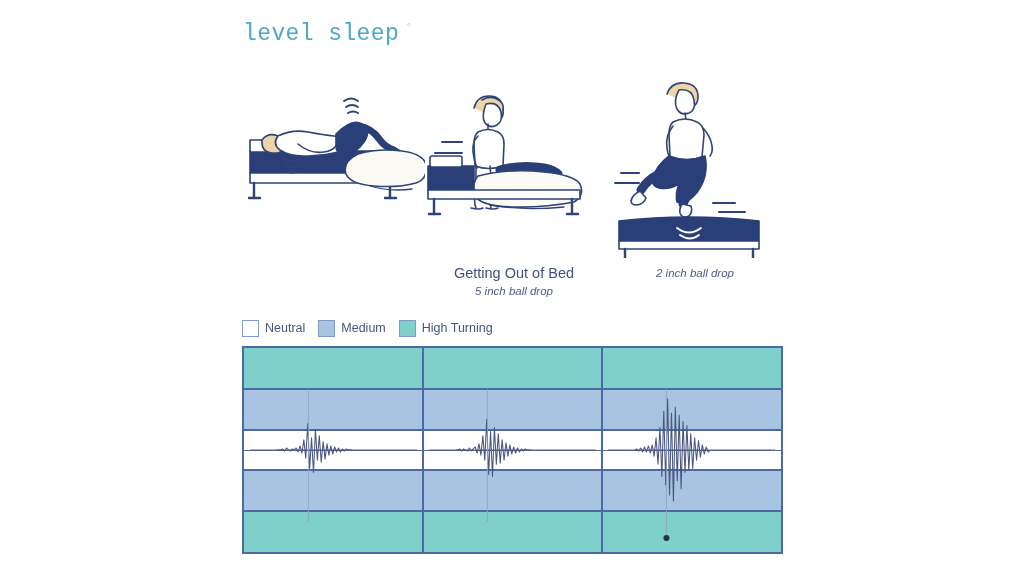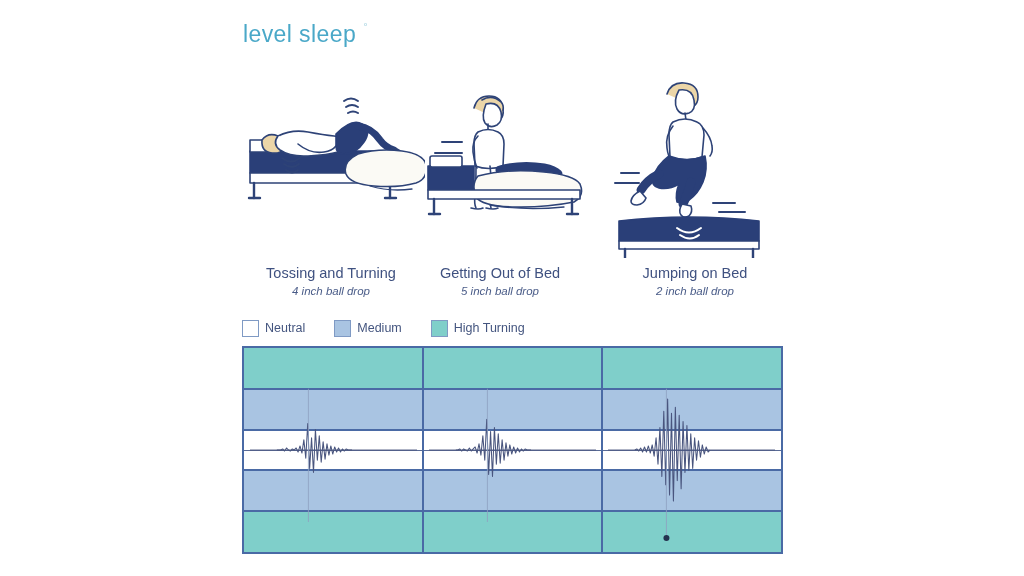--- a/index.html
+++ b/index.html
@@ -30,21 +30,21 @@
     letter-spacing: -0.2px;
     line-height: 1.1;
     margin: 0;
   }
   #brand-logo {
     margin-top: 11px;
     position: relative;
     display: inline-block;
   }
   #brand-name {
-    font-family: Liberation Sans, sans-serif;
+    font-family: Liberation Mono, monospace;
     font-size: 23px;
     color: #4aa8c8;
     letter-spacing: 0.4px;
     line-height: 1;
   }
   #brand-mark {
     position: absolute;
     right: -12px;
     top: -2px;
     font-family: "Liberation Serif", serif;
@@ -78,21 +78,21 @@
     top: 264px;
     width: 548px;
     height: 40px;
   }
   .caption-cell {
     position: absolute;
     width: 182px;
     text-align: center;
   }
   #caption-0 { left: 0px; }
-  #caption-1 { left: 169px; }
+  #caption-1 { left: 183px; }
   #caption-2 { left: 364px; }
   .caption-title {
     font-size: 14.5px;
     color: #3f5180;
     line-height: 1.25;
     white-space: nowrap;
   }
   .caption-sub {
     font-size: 11.5px;
     font-style: italic;
@@ -102,21 +102,21 @@
   }
 
   
   #legend {
     position: absolute;
     left: 242px;
     top: 318px;
     height: 20px;
     display: flex;
     align-items: center;
-    gap: 20px;
+    gap: 4px;
   }
   .legend-item {
     display: flex;
     align-items: center;
     gap: 6px;
     margin-right: 9px;
   }
   .legend-swatch {
     width: 17px;
     height: 17px;
@@ -295,30 +295,25 @@
         <path d="M77 157 q10 7 19 0" stroke="#ffffff" stroke-width="2" fill="none"></path>
 
         <rect x="16" y="163" width="140" height="8" fill="#ffffff" stroke="#2e4377"></rect>
         <path d="M22 171 L22 180 M150 171 L150 180" stroke="#2e4377" stroke-width="2.4"></path>
       </g>
     </svg>
   </div>
 </div>
 
 <div id="captions">
-  <div class="caption-cell" id="caption-0">
-    <div class="caption-title">Tossing and Turning</div>
-    <div class="caption-sub">4 inch ball drop</div>
-  </div>
   <div class="caption-cell" id="caption-1">
     <div class="caption-title">Getting Out of Bed</div>
     <div class="caption-sub">5 inch ball drop</div>
   </div>
   <div class="caption-cell" id="caption-2">
-    <div class="caption-title">Jumping on Bed</div>
     <div class="caption-sub">2 inch ball drop</div>
   </div>
 </div>
 
 <div id="legend">
   <div class="legend-item">
     <span class="legend-swatch" id="sw-0" style="background: rgb(255, 255, 255); border-color: rgb(127, 154, 196);"></span>
     <span class="legend-label">Neutral</span>
   </div>
   <div class="legend-item">

